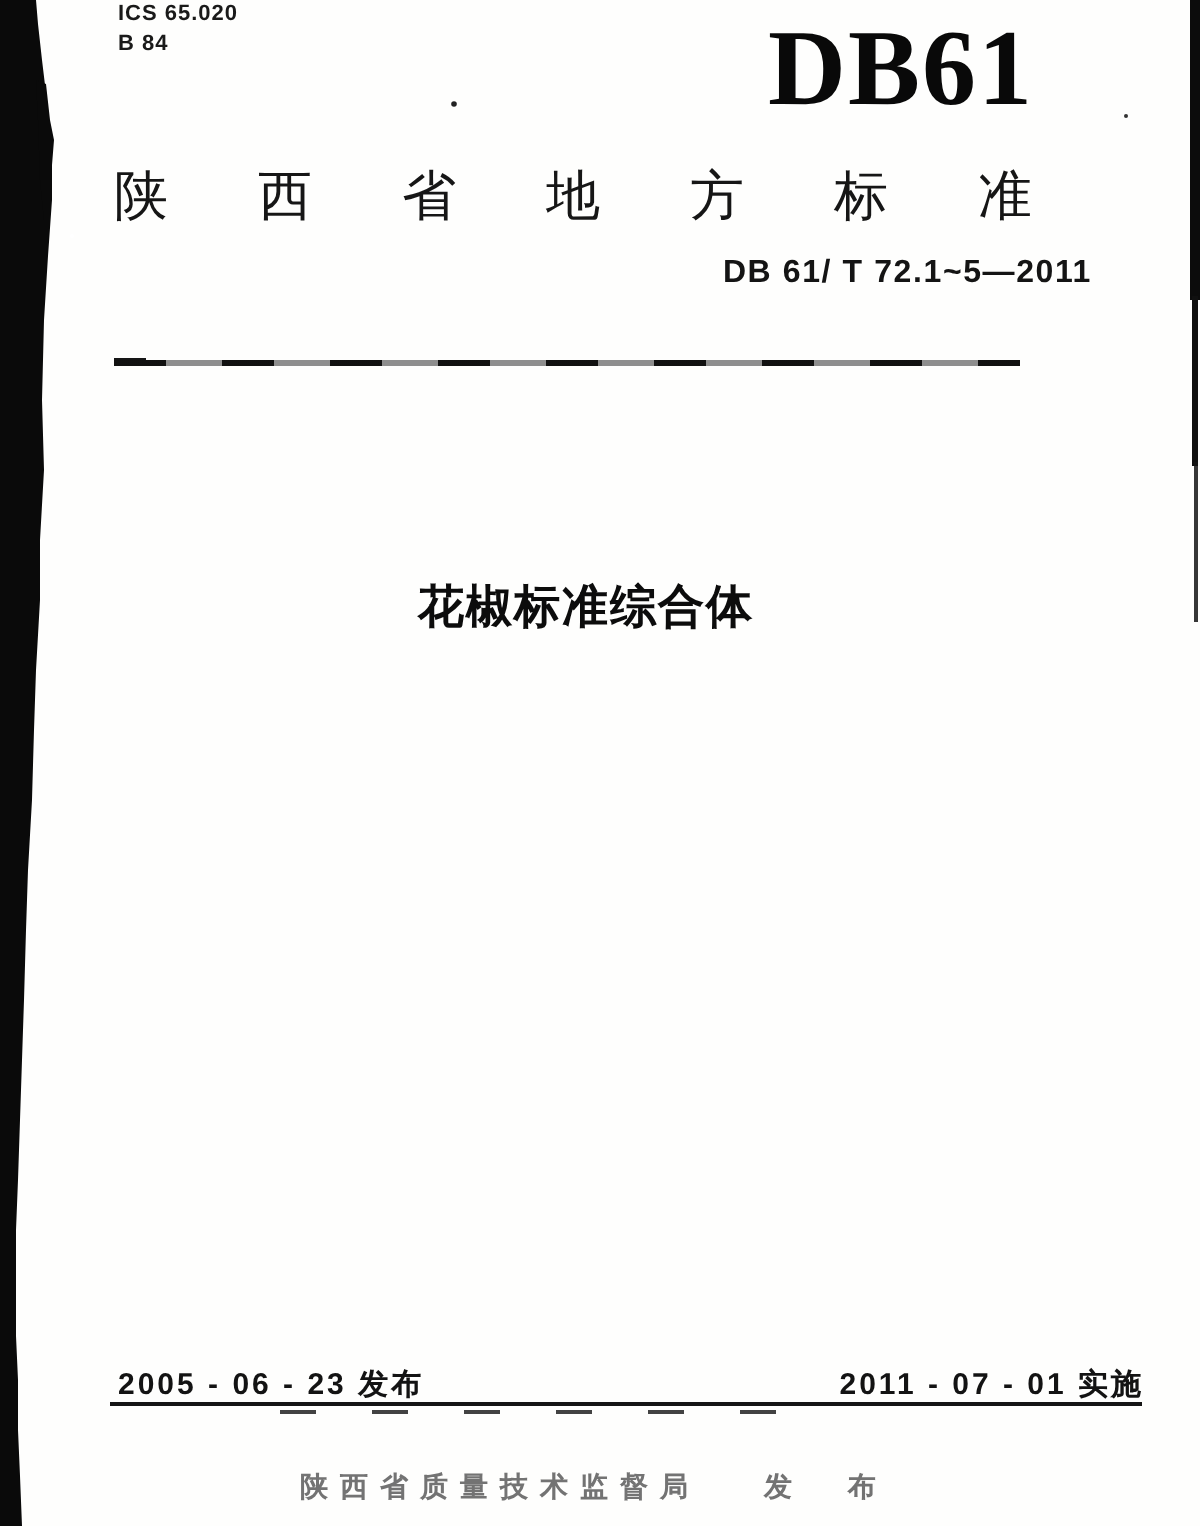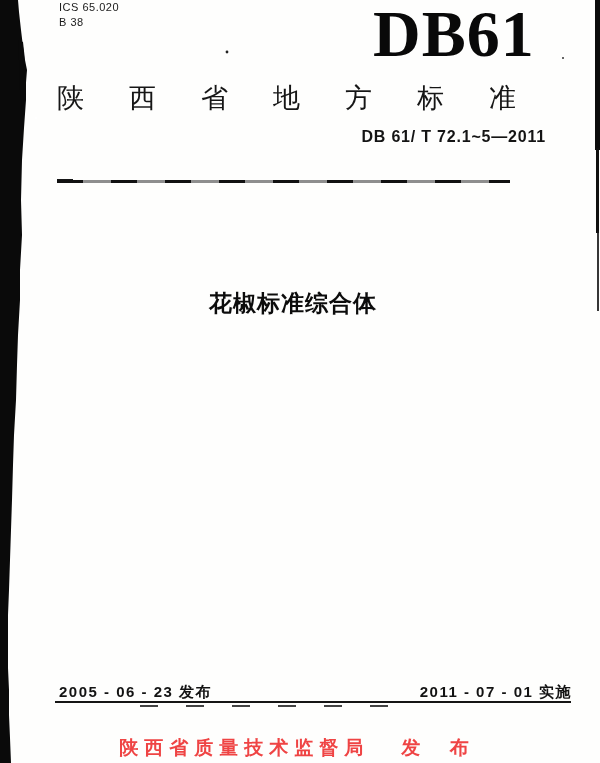--- a/index.html
+++ b/index.html
@@ -9,28 +9,28 @@
     margin:0 auto;
     background:#fefefd;
     overflow:hidden;
     font-family:"Liberation Sans",sans-serif;
     color:#111;
   }
   .scan-svg{position:absolute;left:0;top:0;width:600px;height:763px;pointer-events:none;}
   .ics-block{
     position:absolute;left:59px;top:0px;
     font-family:"Liberation Sans",sans-serif;
-    font-size:11px;font-weight:400;line-height:15px;
+    font-size:11px;font-weight:700;line-height:15px;
     letter-spacing:0.5px;color:#1a1a1a;
   }
   .db61-mark{
     position:absolute;left:373px;top:6px;width:155px;
     text-align:center;
     font-family:"Liberation Serif",serif;
-    font-weight:700;font-size:66px;line-height:56px;
+    font-weight:700;font-size:54px;line-height:56px;
     letter-spacing:1px;color:#090909;
   }
   .standard-name{
     position:absolute;left:57px;top:80px;width:459px;
     display:flex;justify-content:space-between;
     font-size:27px;font-weight:500;color:#161616;
   }
   .doc-number{
     position:absolute;right:54px;top:128px;
     font-size:16px;font-weight:600;letter-spacing:0.8px;color:#141414;
@@ -62,21 +62,21 @@
     position:absolute;left:55px;top:701px;width:516px;height:2px;
     background:#151515;
   }
   .footer-rule-frag{
     position:absolute;left:140px;top:705px;width:260px;height:2px;
     background-image:repeating-linear-gradient(90deg, rgba(20,20,20,0.8) 0 18px, rgba(0,0,0,0) 18px 46px);
   }
   .publisher-row{
     position:absolute;left:0;right:0;top:735px;
     display:flex;justify-content:center;align-items:baseline;gap:32px;
-    font-size:19px;font-weight:600;color:#ef4444;
+    font-size:14px;font-weight:600;color:#737373;
   }
   .publisher-name{letter-spacing:6px;}
   .publish-label{letter-spacing:12px;text-align:right;}
 </style>
 </head>
 <body>
 
 <div class="page">
 
   <svg class="scan-svg" viewBox="0 0 600 763" xmlns="http://www.w3.org/2000/svg">
@@ -89,21 +89,21 @@
     <rect x="595" y="0" width="5" height="150" fill="#0c0c0c"></rect>
     <rect x="596" y="148" width="3" height="85" fill="#101010"></rect>
     <rect x="597" y="231" width="2" height="80" fill="#141414" opacity="0.85"></rect>
     <circle cx="227" cy="52" r="1.4" fill="#222"></circle>
     <circle cx="563" cy="58" r="1" fill="#333"></circle>
     <circle cx="36" cy="118" r="1" fill="#fff"></circle>
   </svg>
 
   <div class="ics-block">
     <div>ICS 65.020</div>
-    <div>B 38</div>
+    <div>B 84</div>
   </div>
 
   <div class="db61-mark">DB61</div>
 
   <div class="standard-name">
       <span>陕</span>
       <span>西</span>
       <span>省</span>
       <span>地</span>
       <span>方</span>

